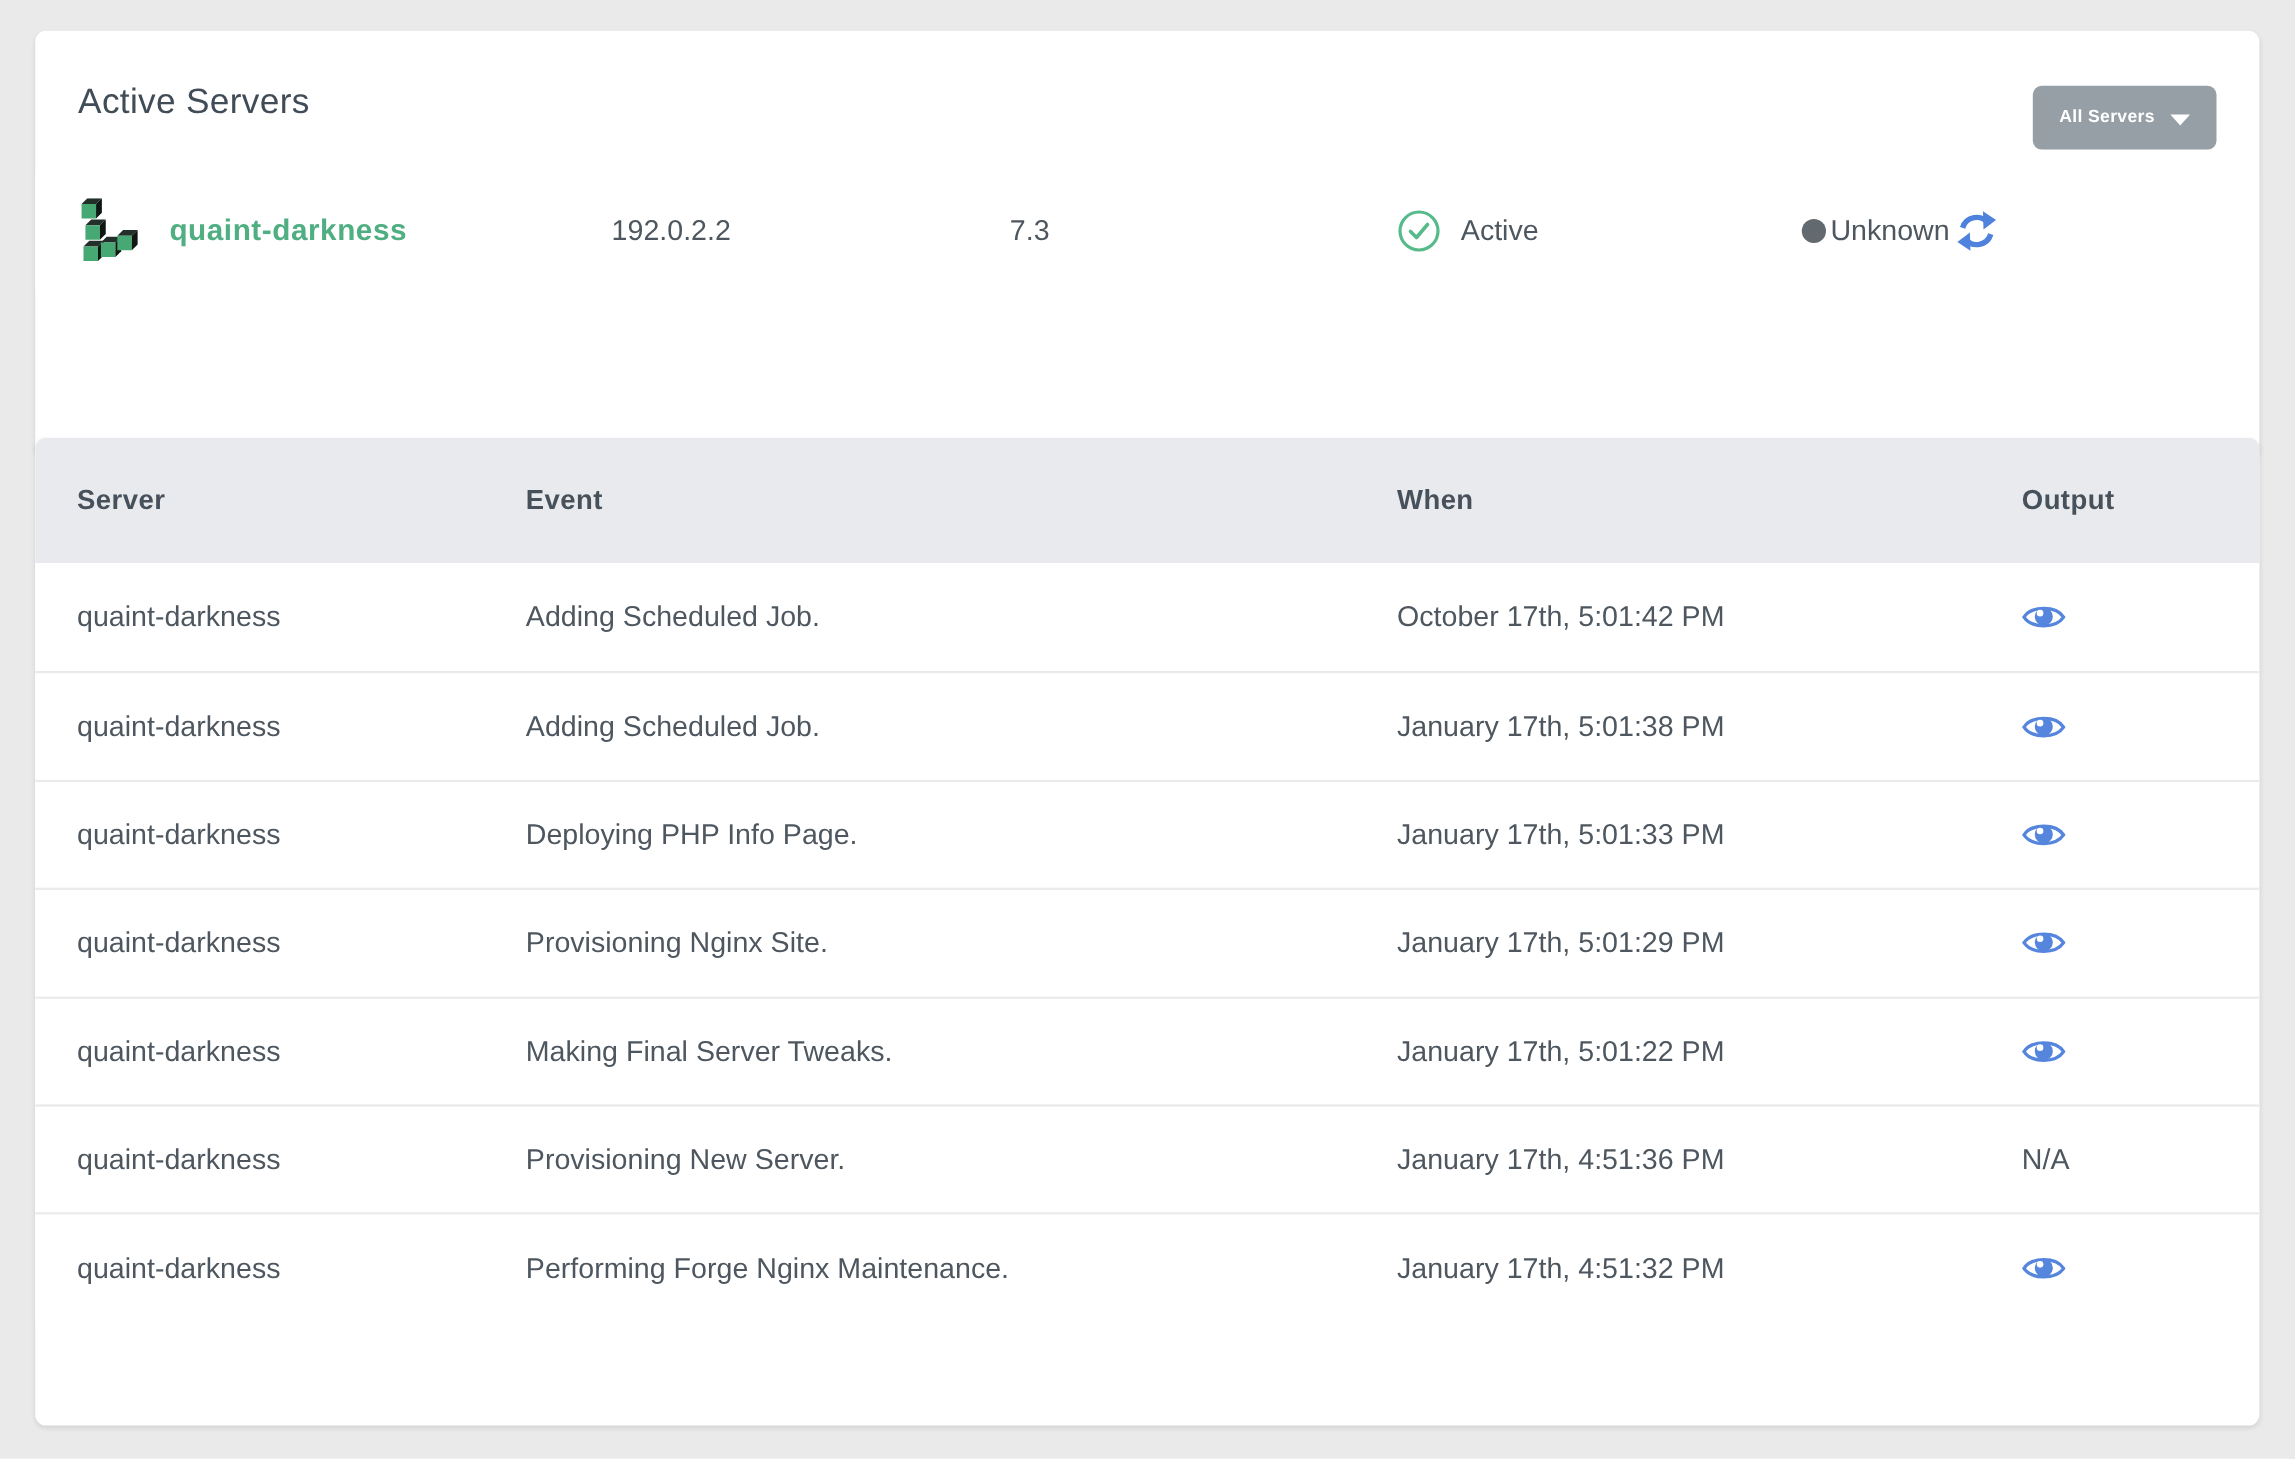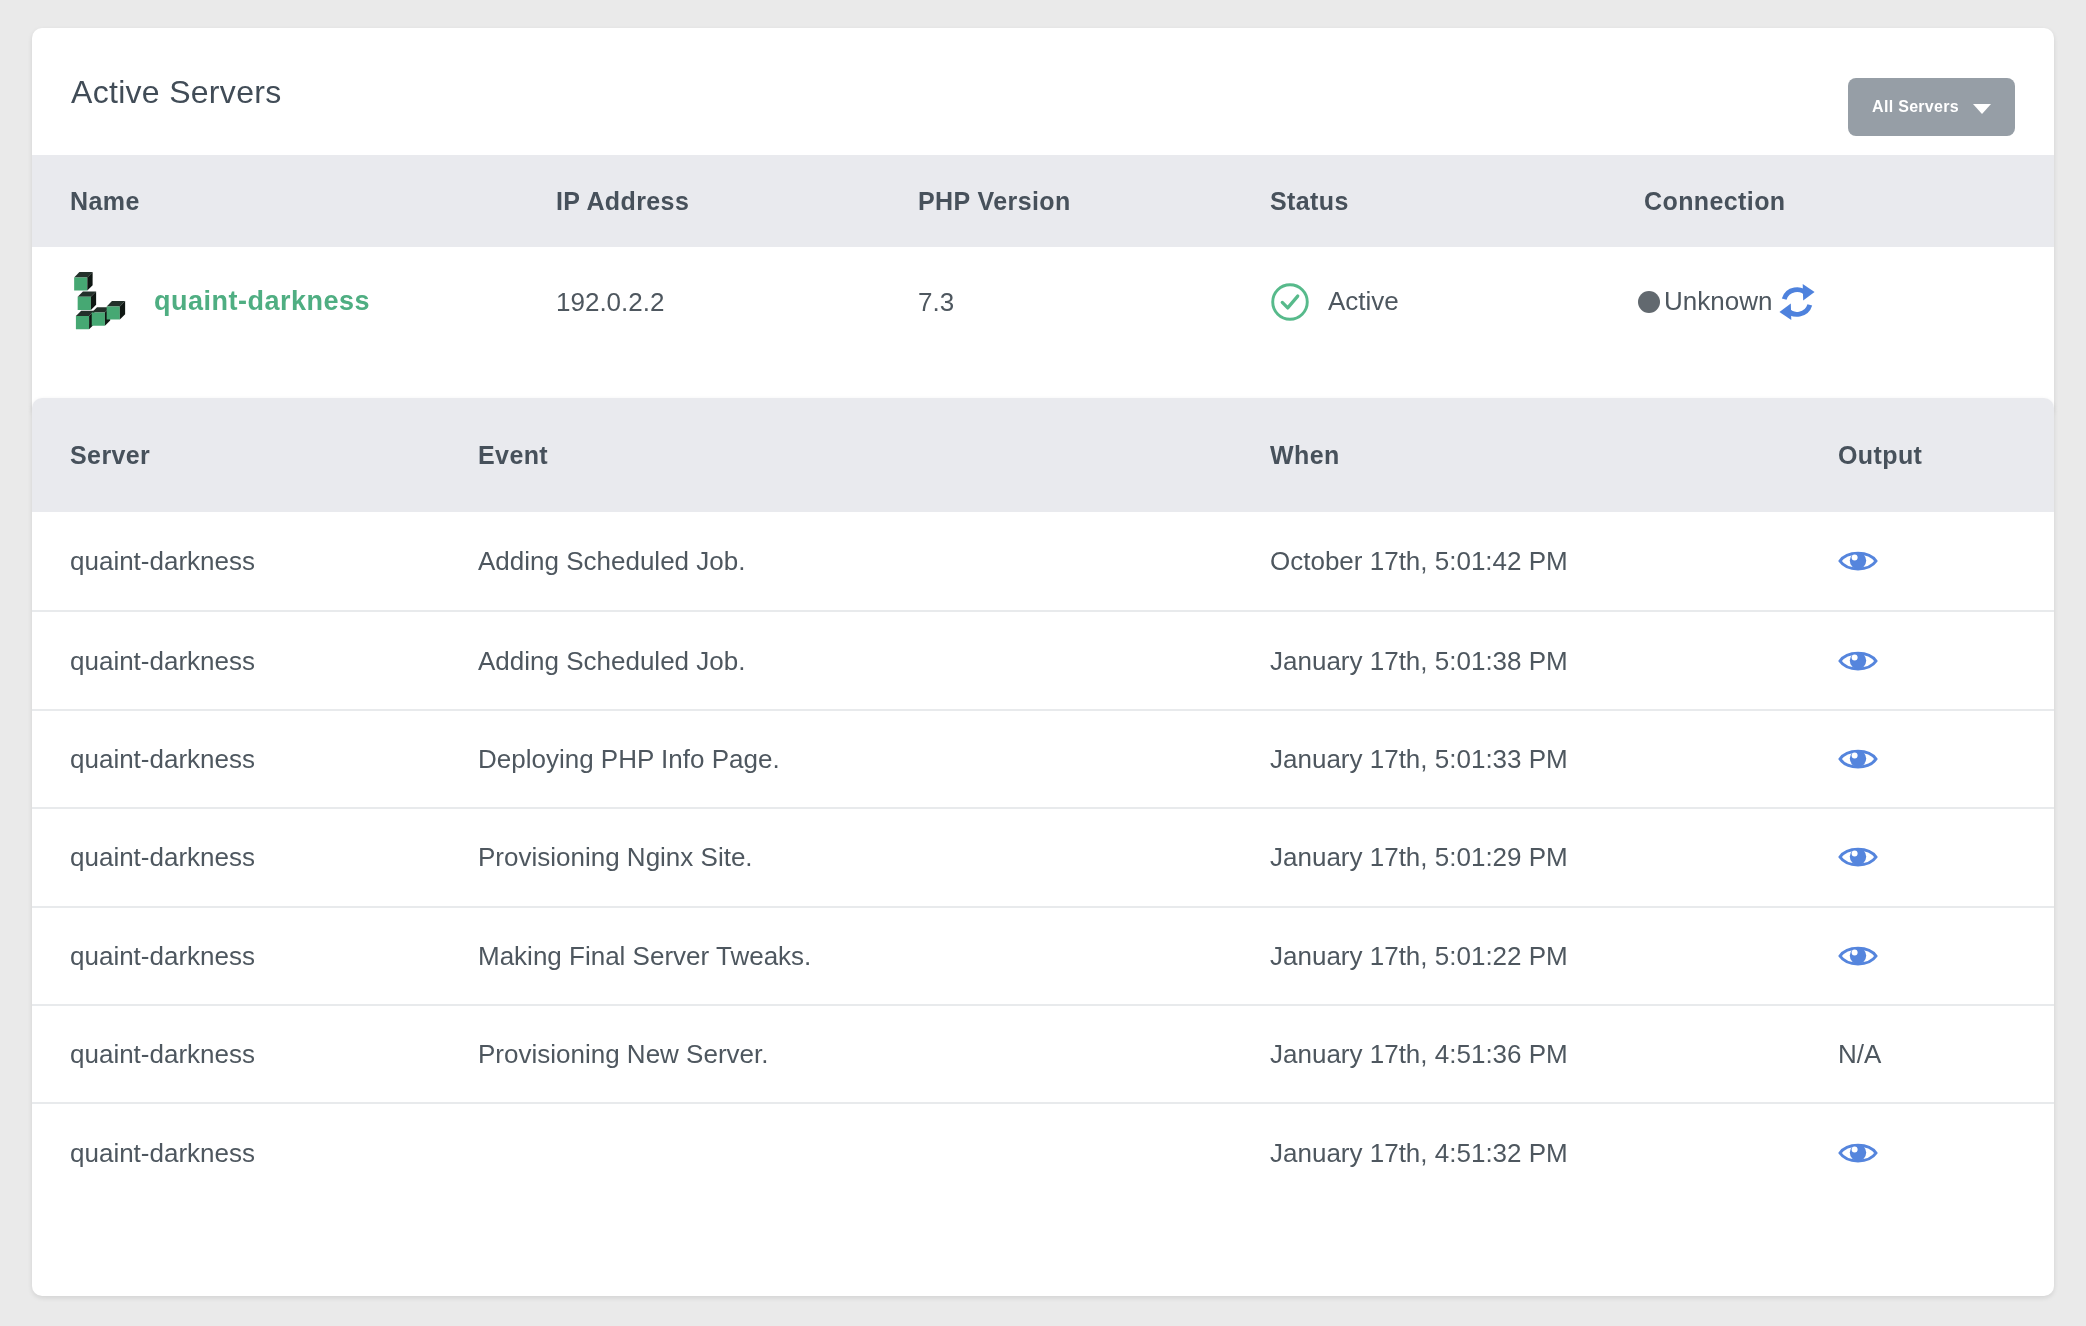--- a/index.html
+++ b/index.html
@@ -144,27 +144,20 @@
 </svg>
 
 <section class="card" id="card-active">
   <div class="card-head">
     <h1 class="card-title">Active Servers</h1>
     <button class="filter-btn">
       <span>All Servers</span>
       <span class="caret-down"></span>
     </button>
   </div>
-  <div class="thead">
-    <span class="th th-name">Name</span>
-    <span class="th th-ip">IP Address</span>
-    <span class="th th-php">PHP Version</span>
-    <span class="th th-status">Status</span>
-    <span class="th th-conn">Connection</span>
-  </div>
   <div class="srow">
     <span class="cell c-name">
       <svg class="cubes-svg" viewBox="0 0 66 68">
           <use href="#sym-cubes"></use>
         </svg>
       <a href="#" class="server-link">quaint-darkness</a>
     </span>
     <span class="cell c-ip">192.0.2.2</span>
     <span class="cell c-php">7.3</span>
     <span class="cell c-status">
@@ -262,20 +255,21 @@
     <span class="ecell e-server">quaint-darkness</span>
     <span class="ecell e-event">Provisioning New Server.</span>
     <span class="ecell e-when">January 17th, 4:51:36 PM</span>
     <span class="ecell e-output">
 
       <span class="na-text">N/A</span>
     </span>
   </div>
       <div class="erow">
     <span class="ecell e-server">quaint-darkness</span>
+    <span class="ecell e-event">Performing Forge Nginx Maintenance.</span>
     <span class="ecell e-when">January 17th, 4:51:32 PM</span>
     <span class="ecell e-output">
       <a href="#" class="eye-btn">
         <svg class="eye-svg" viewBox="0 0 40 28">
               <use href="#sym-eye"></use>
             </svg>
       </a>
 
     </span>
   </div>

